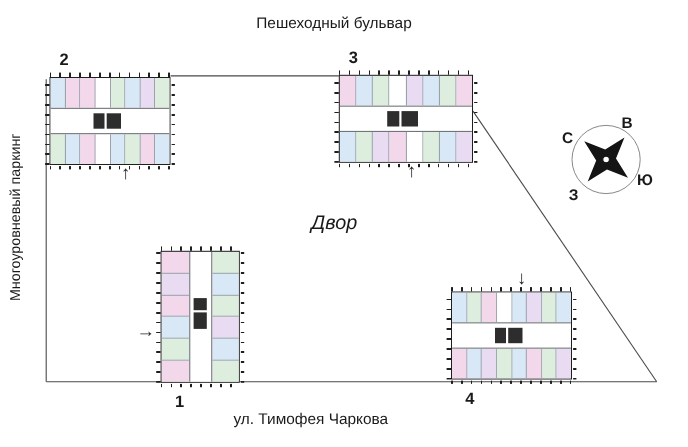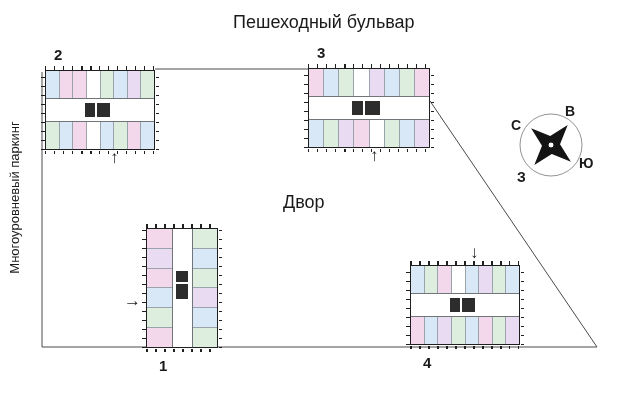--- a/index.html
+++ b/index.html
@@ -1,24 +1,24 @@
 <!DOCTYPE html>
 <html><head>
 <meta charset="utf-8">
 <style>
   html,body{margin:0;padding:0;background:#fff;}
   .canvas{position:relative;width:625px;height:406px;background:#ffffff;overflow:hidden;
           font-family:"Liberation Sans",sans-serif;color:#1a1a1a;}
   .overlay{position:absolute;left:0;top:0;pointer-events:none;}
 
   .page-title{position:absolute;left:20px;top:8px;font-size:18px;font-weight:bold;}
-  .lbl-boulevard{position:absolute;left:233px;top:12px;font-size:18px;}
+  .lbl-boulevard{position:absolute;left:233px;top:12px;font-size:14px;}
   .lbl-parking{position:absolute;left:-86px;top:190px;width:200px;text-align:center;
                transform:rotate(-90deg);font-size:13px;}
-  .lbl-yard{position:absolute;left:283px;top:192px;font-size:18px;}
+  .lbl-yard{position:absolute;left:283px;top:192px;font-size:18px;font-style:italic;}
   .lbl-street{position:absolute;left:0;top:372px;width:625px;text-align:center;font-size:14px;}
   .lbl-street span{margin-left:-60px;}
 
   
   .building{position:absolute;border:1.5px solid #1f1f1f;background:#fff;box-sizing:border-box;}
   .inner{position:absolute;inset:0;display:flex;}
   .ih{flex-direction:column;}
   .iv{flex-direction:row;}
   .brow{flex:0 0 35%;display:flex;}
   .bcol{flex:0 0 35%;display:flex;flex-direction:column;}
@@ -58,20 +58,21 @@
       <line x1="155" y1="69" x2="309" y2="69"></line>
       <line x1="430" y1="101" x2="597" y2="347"></line>
       <line x1="42" y1="347" x2="597" y2="347"></line>
       <line x1="42" y1="72" x2="42" y2="347"></line>
     </g>
   </svg>
 
   <div class="lbl-boulevard">Пешеходный бульвар</div>
   <div class="lbl-parking">Многоуровневый паркинг</div>
   <div class="lbl-yard">Двор</div>
+  <div class="lbl-street"><span>ул. Тимофея Чаркова</span></div>
 
   <div id="plan">
       <div class="building" style="left: 45px; top: 70px; width: 110px; height: 80px;">
         <div class="tick top h"></div>
         <div class="tick bottom h"></div>
         <div class="tick left v"></div>
         <div class="tick right v"></div>
         <div class="inner ih">
           <div class="brow">
             <div class="unit" style="background: rgb(217, 232, 246);"></div>

